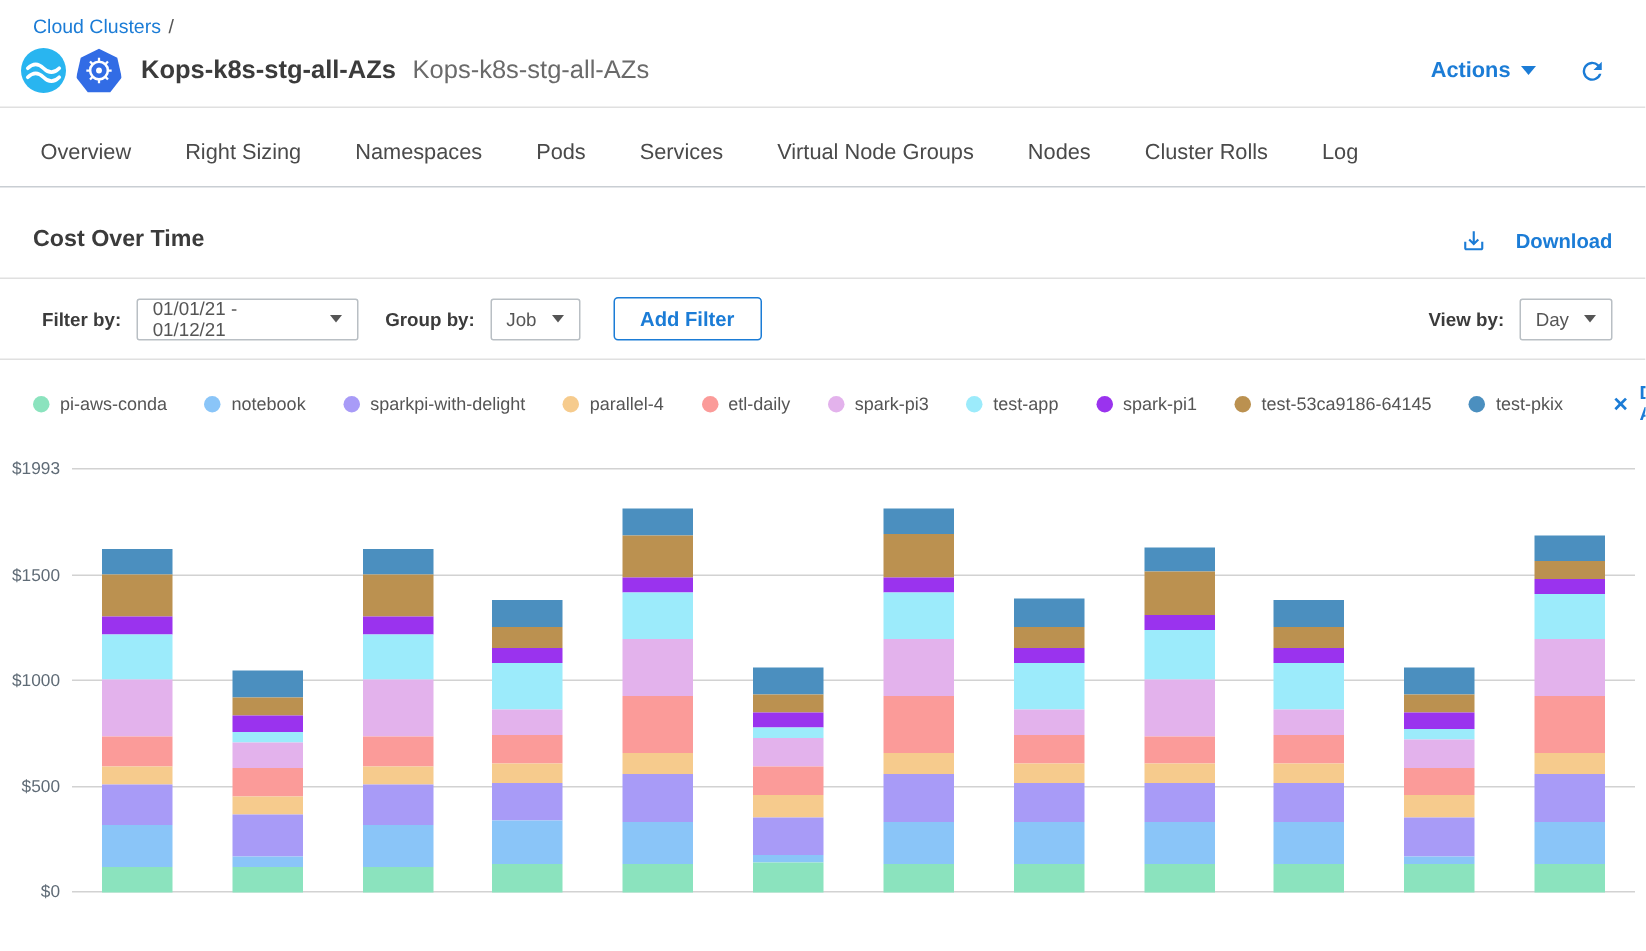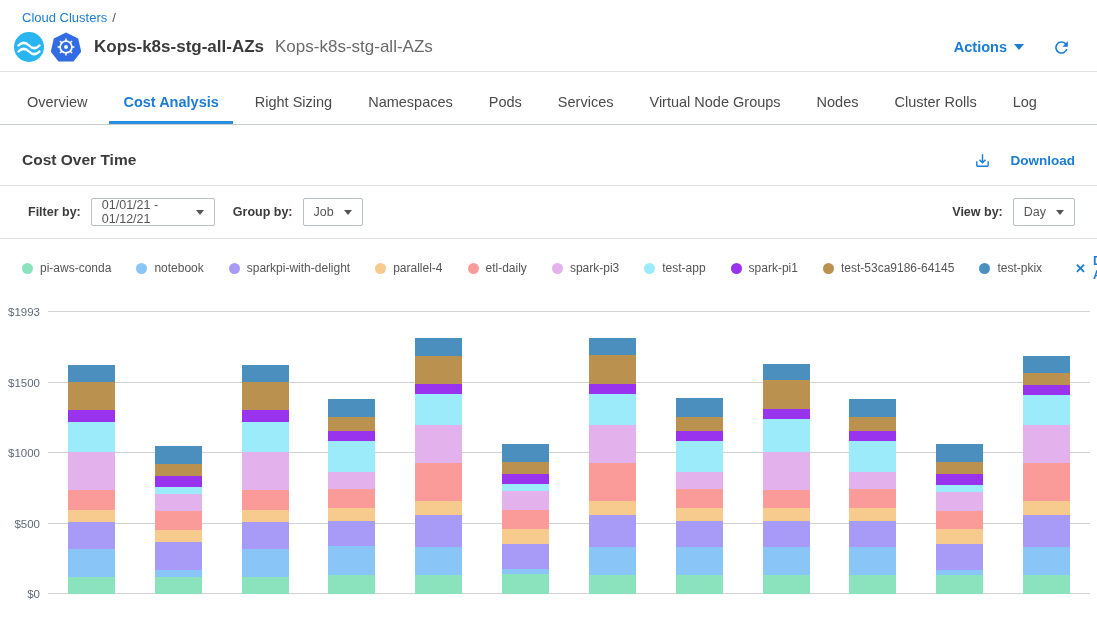--- a/index.html
+++ b/index.html
@@ -38,21 +38,21 @@
   .section-row { display:flex; align-items:center; padding:26px 22px 16px 22px; }
   .section-title { font-size:15.5px; font-weight:bold; color:#3b3b3b; }
   .download-link { margin-left:auto; display:flex; align-items:center; gap:20px; color:#1b7cd6;
     font-size:13.5px; font-weight:bold; text-decoration:none; cursor:pointer; }
 
   
   .filter-row { display:flex; align-items:center; padding:12px 22px 12px 28px; gap:10px; }
   .flabel { font-size:12.5px; font-weight:bold; color:#3b3b3b;text-align:right; }
   .select { border:1px solid #b9bfc4; border-radius:2px; background:#fff; height:28px;
     display:flex; align-items:center; gap:10px; padding:0 10px; font-size:12.5px; color:#555; cursor:pointer; }
-  .select.daterange { width:124px; justify-content:space-between; margin-right:8px; }
+  .select.daterange { width:148px; justify-content:space-between; margin-right:8px; }
   .add-filter { margin-left:12px; border:1px solid #1b7cd6; color:#1b7cd6; background:#fff;
     font-family:inherit; font-size:13.5px; font-weight:bold; border-radius:3px; padding:6px 17px; cursor:pointer; }
   .spacer { flex:1; }
 
   
   .legend { display:flex; align-items:center; gap:25px; padding:15px 22px 0 22px; flex-wrap:nowrap; }
   .legend-item { display:flex; align-items:center; gap:7px; font-size:12px; color:#555; cursor:pointer; white-space:nowrap; }
   .legend-dot { width:11px; height:11px; border-radius:50%; display:inline-block; }
   .deselect-all { display:flex; align-items:center; gap:7px; color:#1b7cd6; font-size:12.5px;
     font-weight:bold; cursor:pointer; margin-left:8px; }
@@ -117,21 +117,20 @@
           <path d="M17.65 6.35A8 8 0 1 0 19.73 14h-2.08a6 6 0 1 1-1.41-6.24L13 11h7V4l-2.35 2.35z" fill="#1b7cd6"></path>
         </svg>
       </button>
     </div>
   </div>
 
   <div class="divider div-header"></div>
 
   <nav class="tabs" id="tabs">
       <button class="tab">Overview</button>
-      <button class="tab active">Cost Analysis</button>
       <button class="tab">Right Sizing</button>
       <button class="tab">Namespaces</button>
       <button class="tab">Pods</button>
       <button class="tab">Services</button>
       <button class="tab">Virtual Node Groups</button>
       <button class="tab">Nodes</button>
       <button class="tab">Cluster Rolls</button>
       <button class="tab">Log</button>
     </nav>
   <div class="divider div-tabs"></div>
@@ -151,20 +150,21 @@
     <span class="flabel">Filter by:</span>
     <div class="select daterange">
       <span>01/01/21 - 01/12/21</span>
       <span class="caret dark"></span>
     </div>
     <span class="flabel">Group by:</span>
     <div class="select">
       <span>Job</span>
       <span class="caret dark"></span>
     </div>
+    <button class="add-filter">Add Filter</button>
     <div class="spacer"></div>
     <span class="flabel">View by:</span>
     <div class="select">
       <span>Day</span>
       <span class="caret dark"></span>
     </div>
   </div>
   <div class="divider"></div>
 
   <div class="legend" id="legend">

